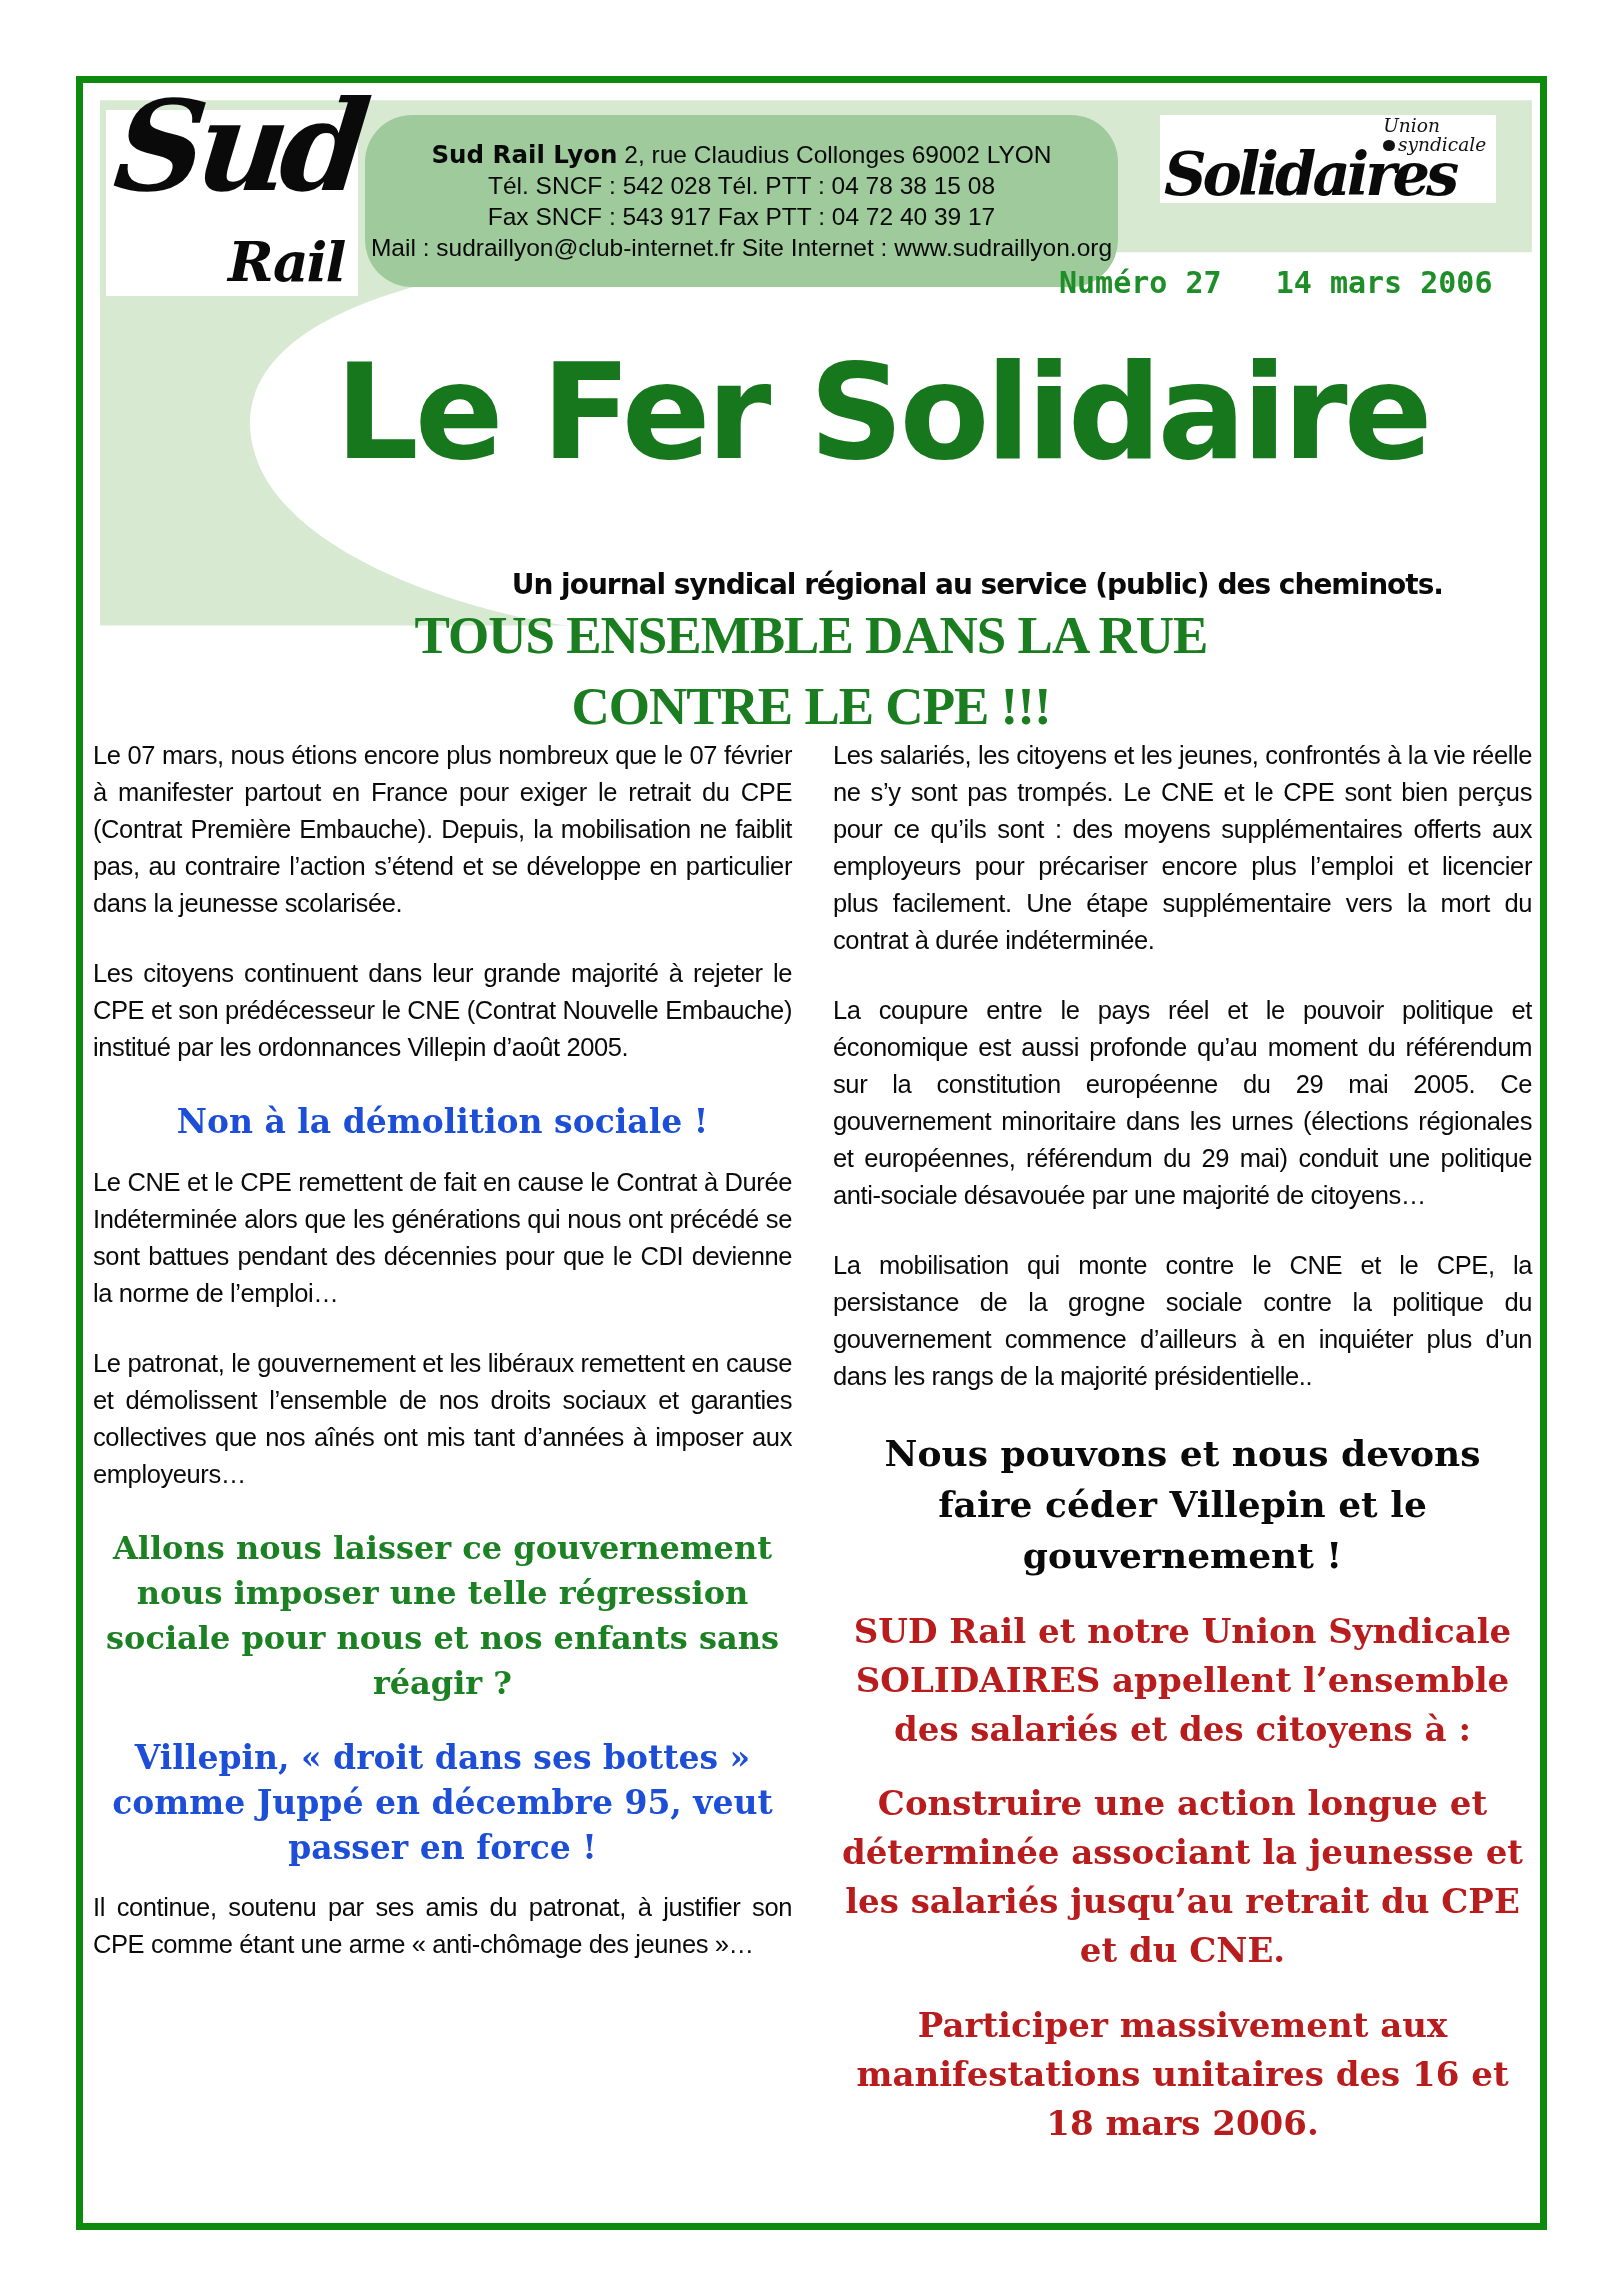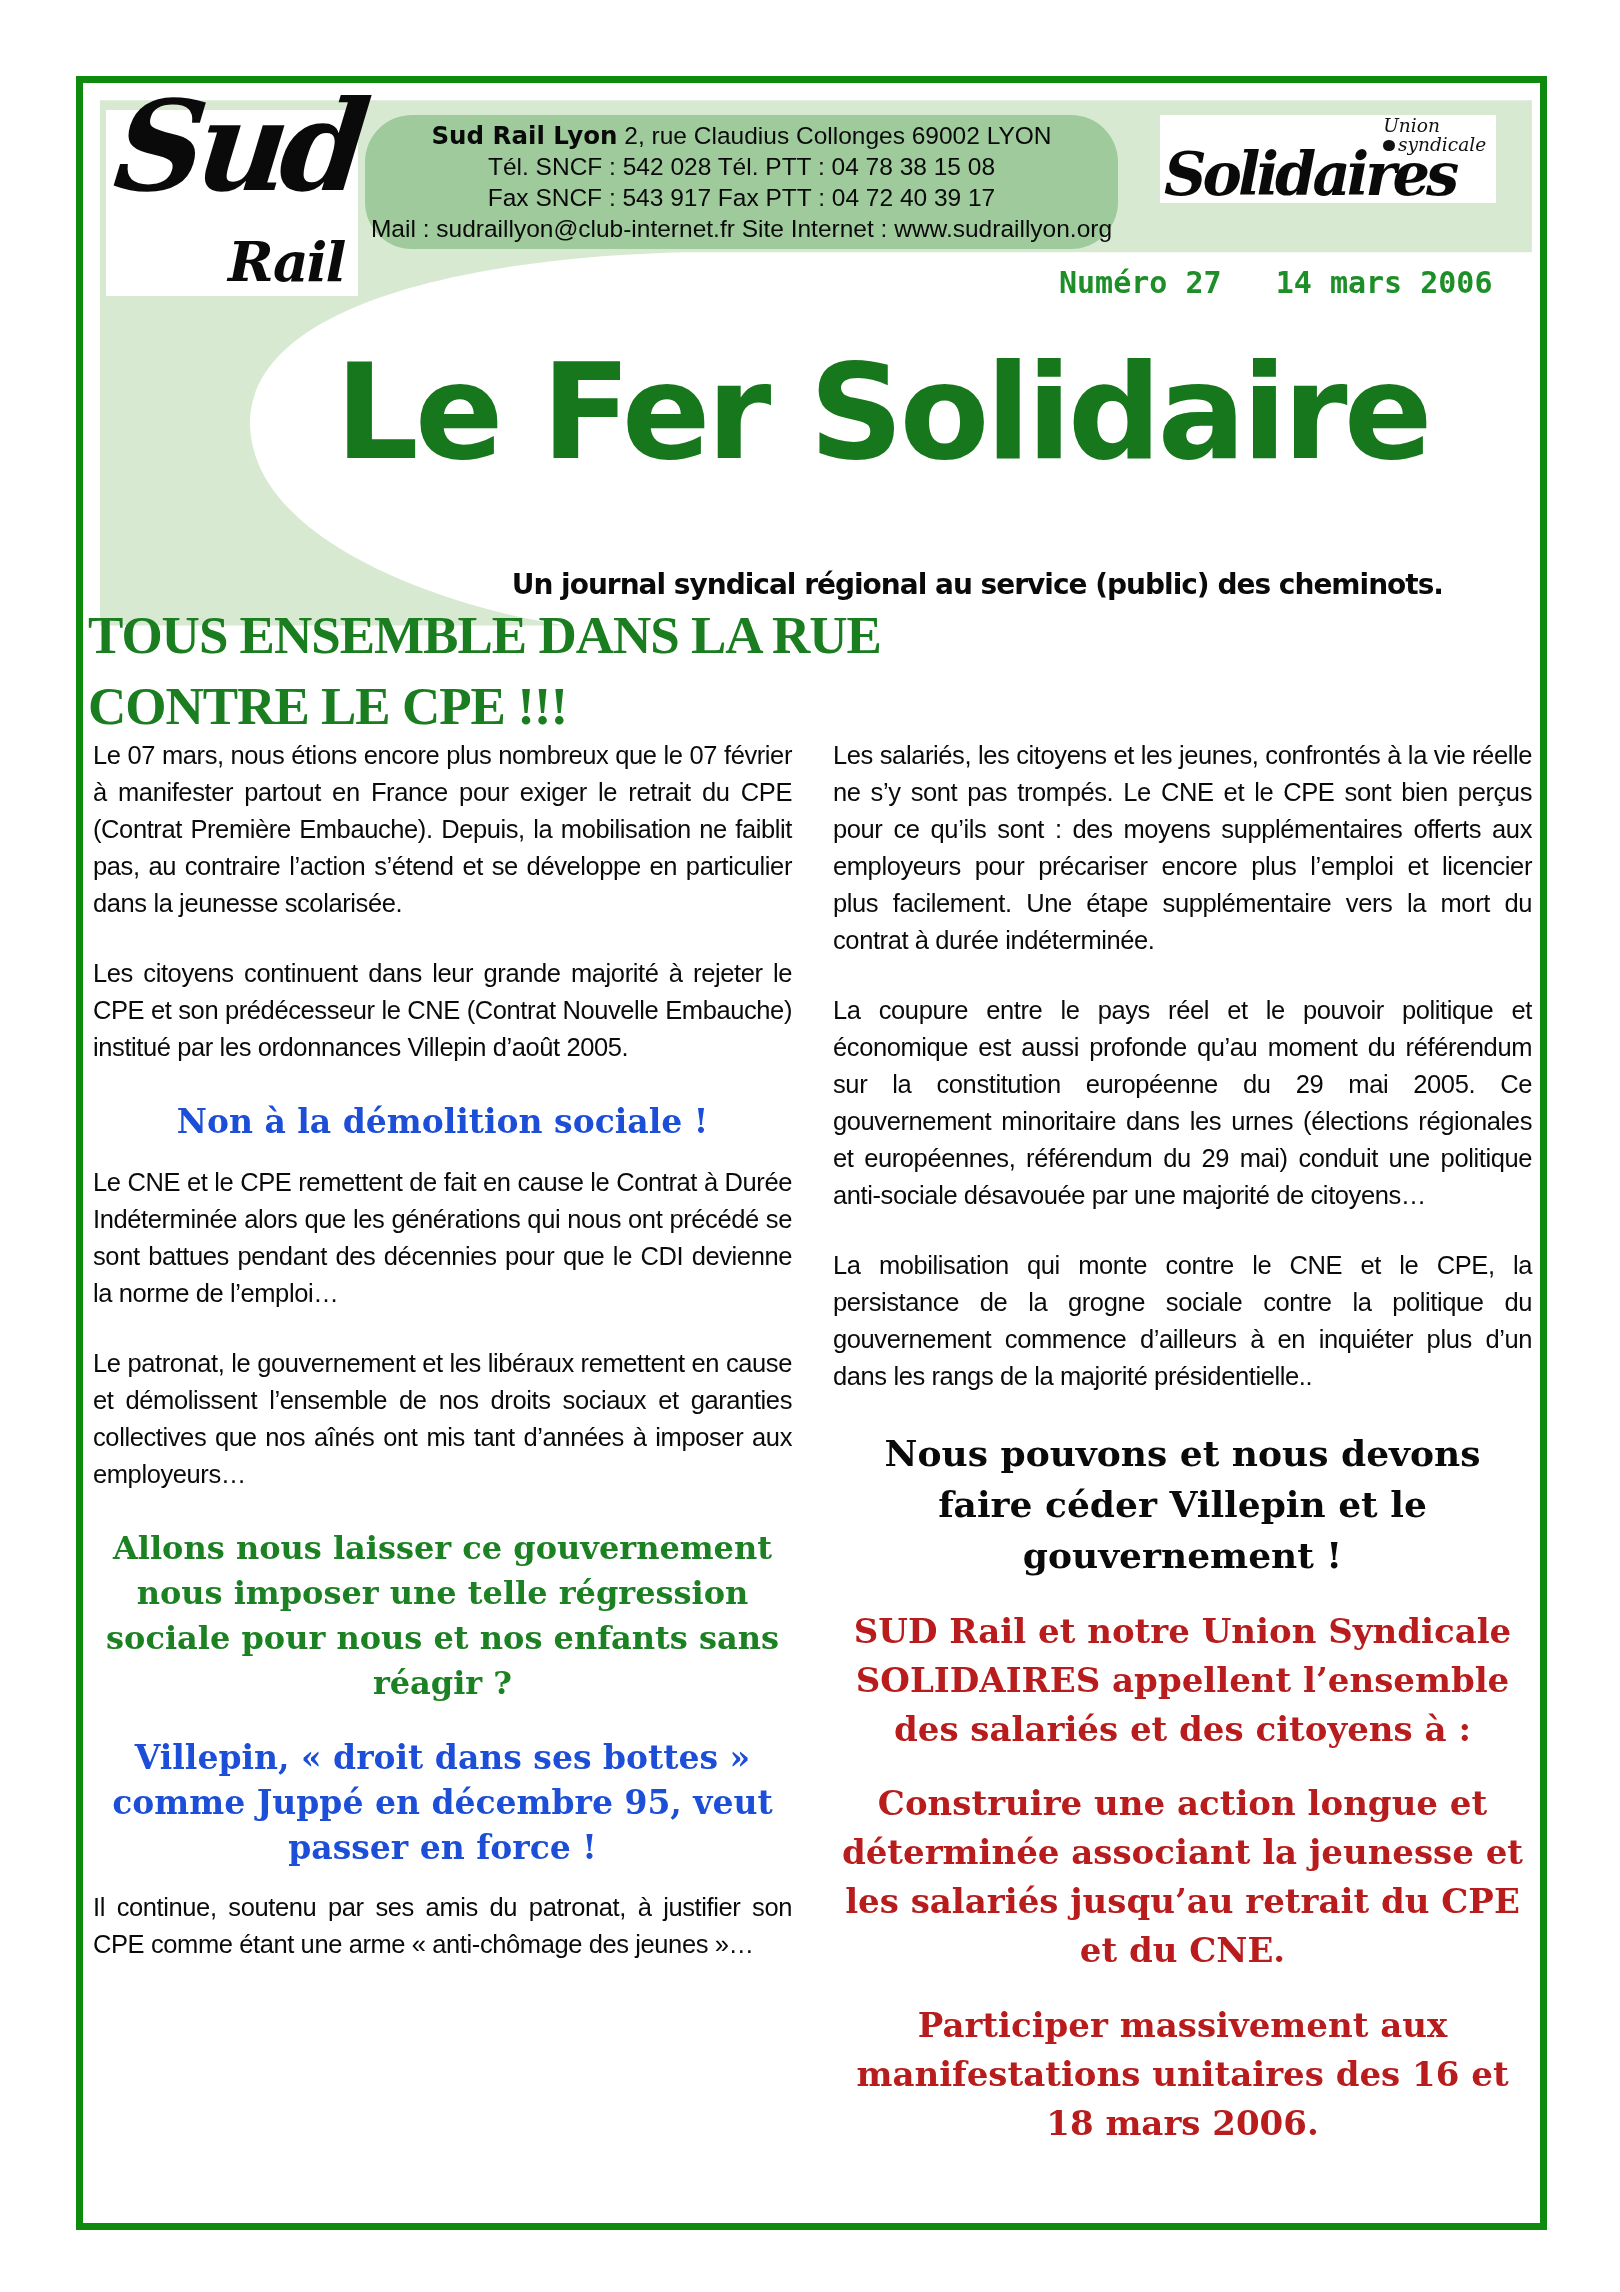--- a/index.html
+++ b/index.html
@@ -15,21 +15,21 @@
 
   
   .sudbox{position:absolute;left:106px;top:110px;width:252px;height:186px;background:#ffffff;}
   .sud-word{position:absolute;left:9.8px;top:-37px;font-family:"DejaVu Serif",serif;
             font-style:italic;font-weight:bold;font-size:125px;color:#0a0a0a;
             transform:skewX(-6deg);letter-spacing:-7.8px;}
   .rail-word{position:absolute;right:13.7px;bottom:2px;font-family:"DejaVu Serif",serif;
              font-style:italic;font-weight:bold;font-size:55px;color:#0a0a0a;letter-spacing:-2px;}
 
   
-  .addr{position:absolute;left:365px;top:115px;width:753px;height:134px;background:#9fca9c;
+  .addr{position:absolute;left:365px;top:115px;width:753px;height:172px;background:#9fca9c;
         border-radius:47px;display:flex;flex-direction:column;justify-content:center;
         text-align:center;font-size:24.5px;line-height:31px;color:#0a0a0a;}
   .addr b{font-family:"DejaVu Sans",sans-serif;}
 
   
   .solbox{position:absolute;left:1160px;top:115px;width:336px;height:88px;background:#ffffff;font-style:italic;}
   .union{position:absolute;right:9.8px;top:2px;text-align:left;font-family:"DejaVu Serif",serif;
          font-size:18.6px;line-height:18.6px;color:#111;}
   .union .dot{display:inline-block;width:11.8px;height:11.8px;border-radius:50%;background:#111;
               margin-right:2.9px;vertical-align:middle;}
@@ -43,21 +43,21 @@
   
   .title{position:absolute;left:245px;top:336px;width:1274px;text-align:center;
          font-family:"DejaVu Sans",sans-serif;font-weight:bold;font-size:131px;
          letter-spacing:-3.9px;color:#17771c;white-space:nowrap;}
 
   
   .subtitle{position:absolute;right:177px;top:568px;font-family:"DejaVu Sans",sans-serif;
             font-weight:600;font-size:28px;color:#0a0a0a;letter-spacing:-1px;}
 
   
-  .headline{position:absolute;left:88px;top:600px;width:1446px;
+  .headline{position:absolute;left:88px;top:600px;width:1446px;text-align:center;
             font-family:"Liberation Serif",serif;font-weight:bold;font-size:53px;
             line-height:71px;color:#1a7d20;letter-spacing:-1px;}
 
   
   .cols{position:absolute;left:93px;top:737px;width:1439px;display:flex;gap:41px;}
   .col{width:706px;color:#0a0a0a;}
   .col p{margin:0 0 33px 0;font-size:25.5px;line-height:37px;text-align:justify;
          letter-spacing:-0.4px;}
   .h-black{margin:5.9px 0 19.6px 0;font-family:"DejaVu Serif",serif;font-weight:bold;
            font-size:33px;line-height:45px;text-align:center;color:#1d4ed8;}

